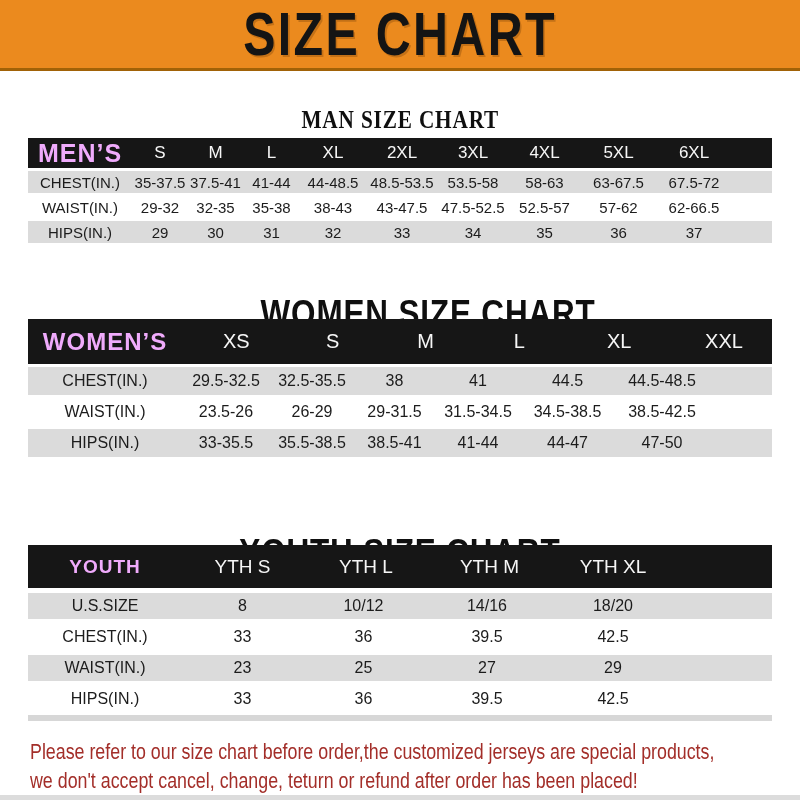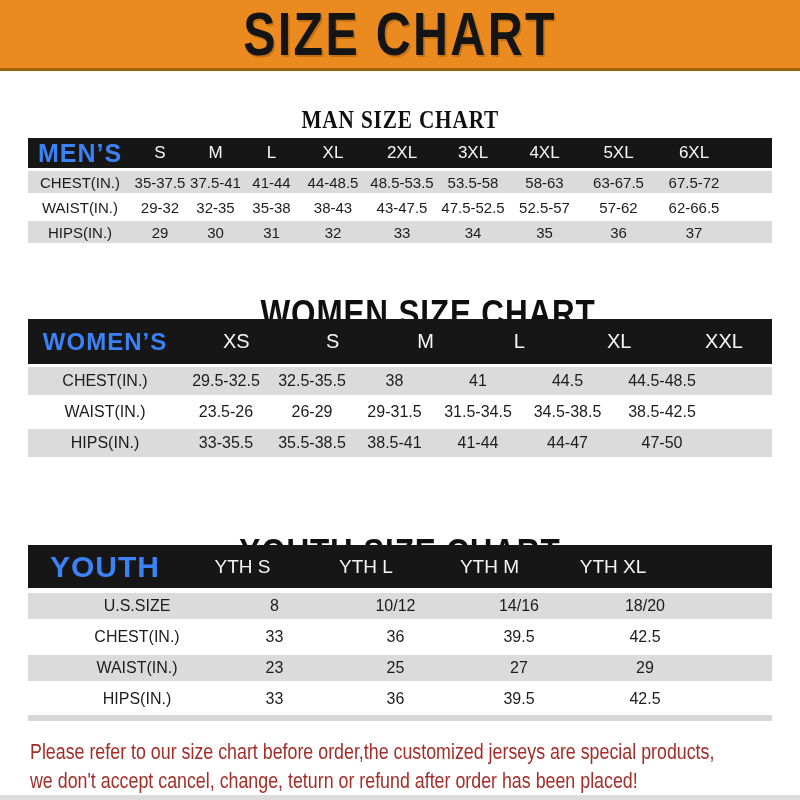--- a/index.html
+++ b/index.html
@@ -38,29 +38,29 @@
   .men{top:138px;}
   .women{top:319px;}
   .youth{top:545px;}
 
   .men  .t-header{height:30px;} 
   .women .t-header{height:45px;justify-content:space-between;}
   .youth .t-header{height:43px;}
 
   .men   .t-row{height:22px;margin-top:3px;}
   .women .t-row{height:28px;margin-top:3px;}
-  .youth .t-row{height:26px;margin-top:5px;padding-left:32px;}
+  .youth .t-row{height:26px;margin-top:5px;}
 
   .men   .t-header .cell{font-size:17px;}
   .women .t-header .cell{font-size:20px;}
   .youth .t-header .cell{font-size:19px;}
-  .t-header .c0{font-weight:bold;letter-spacing:1px;color:#3b82f6;}
+  .t-header .c0{font-weight:bold;letter-spacing:1px;color:#f0abfc;}
   .men   .t-header .c0{font-size:25px;}
   .women .t-header .c0{font-size:24px;}
-  .youth .t-header .c0{font-size:30px;}
+  .youth .t-header .c0{font-size:19px;}
 
   .men   .t-row .cell{font-size:15px;}
   .women .t-row .cell{font-size:16px;}
   .youth .t-row .cell{font-size:16px;}
 
   
   .men .c0{width:104px}.men .c1{width:56px}.men .c2{width:55px}.men .c3{width:57px}
   .men .c4{width:66px}.men .c5{width:72px}.men .c6{width:70px}.men .c7{width:73px}
   .men .c8{width:75px}.men .c9{width:76px}
   

